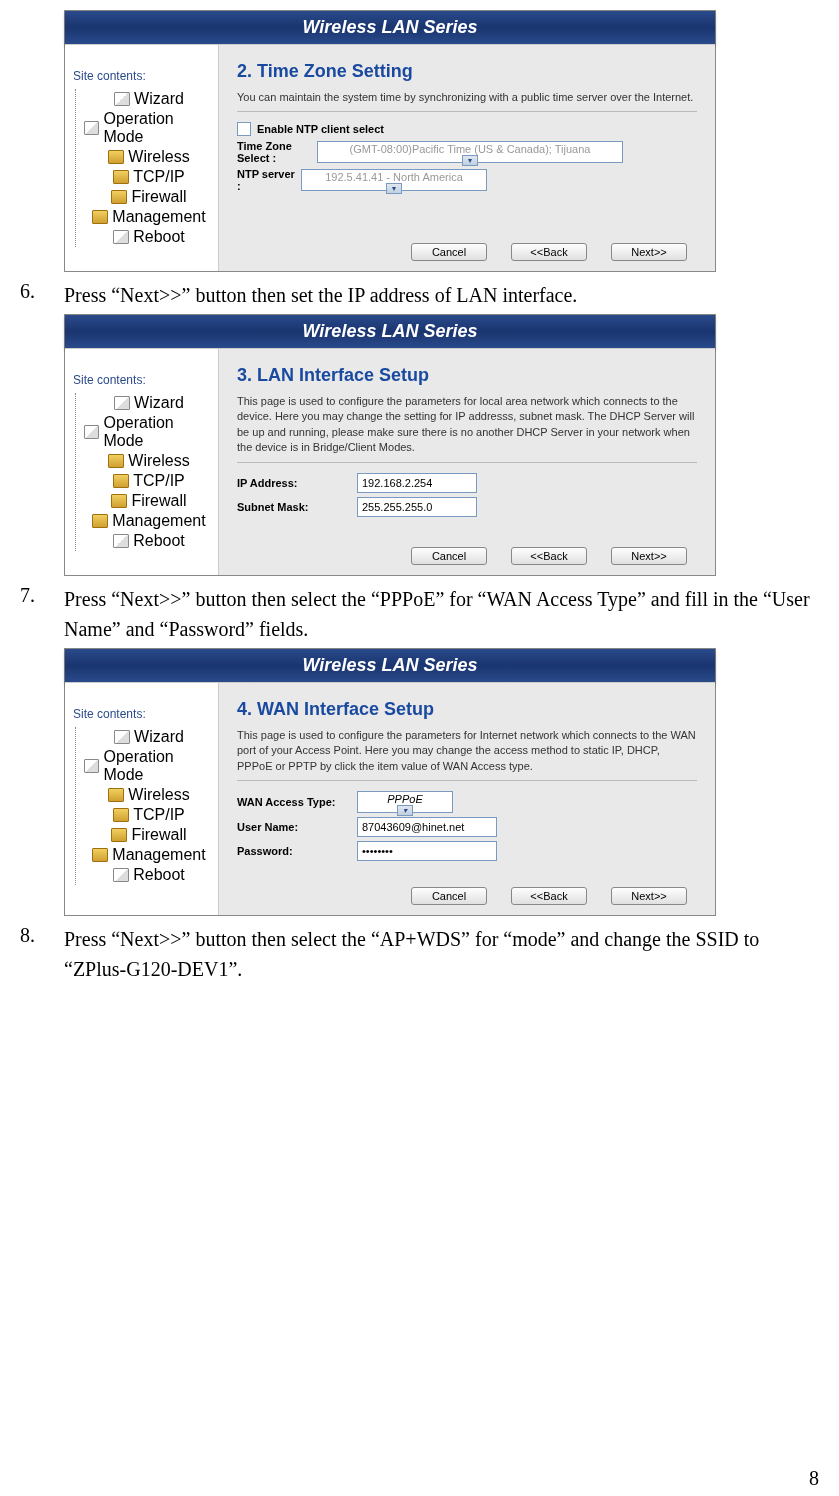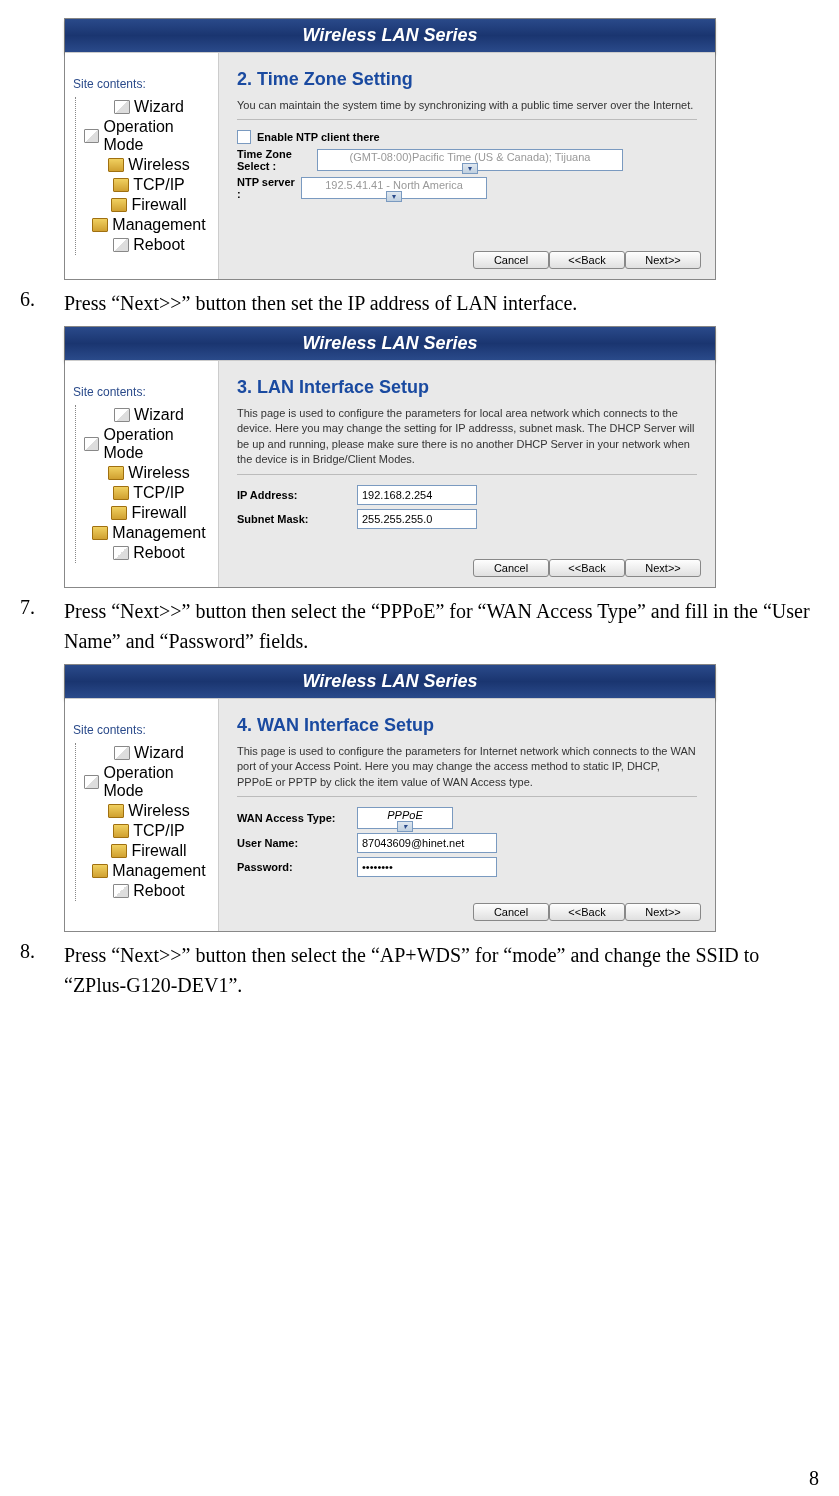--- a/index.html
+++ b/index.html
@@ -25,21 +25,20 @@
     line-height: 1.5;
   }
   .panel {
     margin-left: 44px;
     width: 650px;
     border: 1px solid #888;
     background: #e9e9e9;
     font-family: Arial, sans-serif;
     font-size: 11px;
     margin-bottom: 8px;
-    margin-top: 8px;
   }
   .panel-header {
     background: linear-gradient(to bottom, #2a4a8a 0%, #1a3570 50%, #2a4a8a 100%);
     color: #fff;
     font-weight: bold;
     font-size: 18px;
     padding: 6px 0;
     text-align: center;
     font-style: italic;
     border-bottom: 1px solid #ccc;
@@ -152,24 +151,24 @@
     width: 12px;
     height: 12px;
     border: 1px solid #7a9ac0;
     background: #fff;
     display: inline-block;
     margin-right: 6px;
     vertical-align: middle;
   }
   .btn-row {
     position: absolute;
-    right: 14px;
+    right: 28px;
     bottom: 10px;
     display: flex;
-    gap: 0;
+    gap: 24px;
   }
   .win-btn {
     border: 1px solid #888;
     background: linear-gradient(#fefefe,#e0e0e0);
     border-radius: 3px;
     font-size: 11px;
     padding: 2px 12px;
     cursor: pointer;
     color: #000;
     min-width: 50px;
@@ -226,21 +225,21 @@
             <span>Reboot</span>
           </div>
         </div>
     </div>
     <div class="content">
       <div class="section-title">2. Time Zone Setting</div>
       <div class="desc">You can maintain the system time by synchronizing with a public time server over the Internet.</div>
       <hr class="hr">
       <div class="form-row">
         <span class="checkbox"></span>
-        <b>Enable NTP client there</b>
+        <b>Enable NTP client select</b>
       </div>
       <div class="form-row">
         <div class="form-label" style="font-weight:bold;width:80px;">Time Zone Select :</div>
         <div class="select-box disabled" style="width:300px;color:#999;">
           <span>(GMT-08:00)Pacific Time (US &amp; Canada); Tijuana</span>
           <span class="select-arrow">▾</span>
         </div>
       </div>
       <div class="form-row">
         <div class="form-label" style="font-weight:bold;width:64px;">NTP server :</div>

